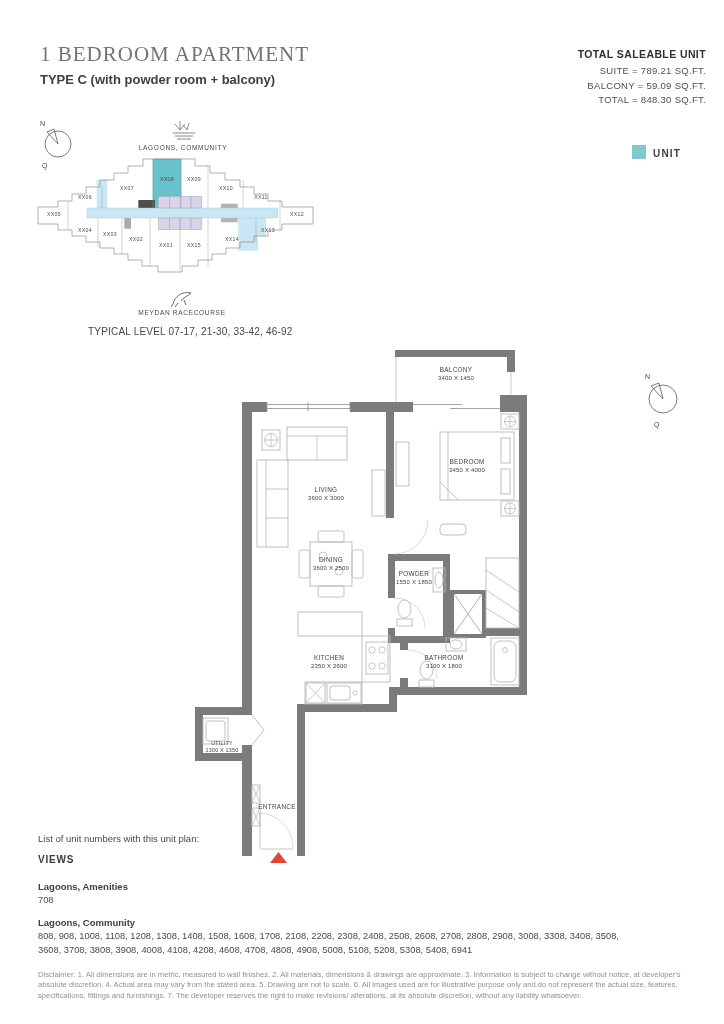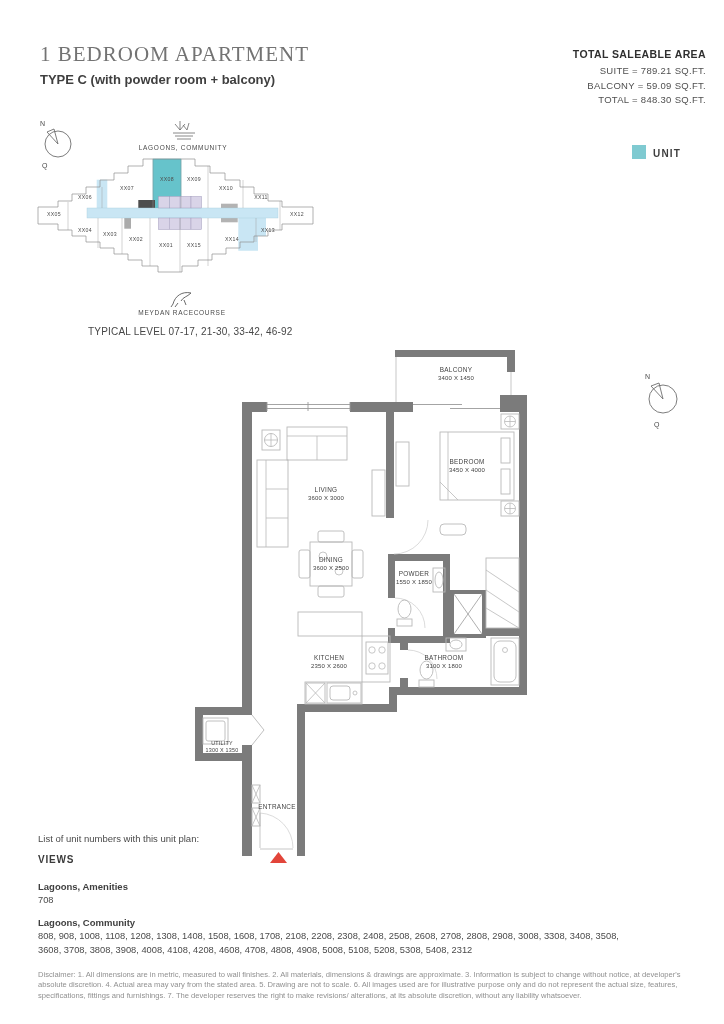--- a/index.html
+++ b/index.html
@@ -44,21 +44,21 @@
 </style>
 </head>
 <body>
 
 <div id="page">
 
   <div class="abs" id="title">1 BEDROOM APARTMENT</div>
   <div class="abs" id="subtitle">TYPE C (with powder room + balcony)</div>
 
   <div class="abs" id="area">
-    <div class="hd">TOTAL SALEABLE AREA</div>
+    <div class="hd">TOTAL SALEABLE UNIT</div>
     <div class="ln">SUITE = 789.21 SQ.FT.</div>
     <div class="ln">BALCONY = 59.09 SQ.FT.</div>
     <div class="ln">TOTAL = 848.30 SQ.FT.</div>
   </div>
 
   <div class="abs" id="legend">
     <div class="sq" style="background:#7fcad1;"></div>
     <div class="tx">UNIT</div>
   </div>
 
@@ -318,16 +318,16 @@
     <text class="cmp" x="20" y="61">Q</text>
   </svg>
 
   <div class="abs" id="list-intro">List of unit numbers with this unit plan:</div>
   <div class="abs" id="views-hd">VIEWS</div>
 
   <div class="abs view-name" id="view1">Lagoons, Amenities</div>
   <div class="abs view-units" id="view1u">708</div>
 
   <div class="abs view-name" id="view2">Lagoons, Community</div>
-  <div class="abs view-units" id="view2u">808, 908, 1008, 1108, 1208, 1308, 1408, 1508, 1608, 1708, 2108, 2208, 2308, 2408, 2508, 2608, 2708, 2808, 2908, 3008, 3308, 3408, 3508, 3608, 3708, 3808, 3908, 4008, 4108, 4208, 4608, 4708, 4808, 4908, 5008, 5108, 5208, 5308, 5408, 2312</div>
+  <div class="abs view-units" id="view2u">808, 908, 1008, 1108, 1208, 1308, 1408, 1508, 1608, 1708, 2108, 2208, 2308, 2408, 2508, 2608, 2708, 2808, 2908, 3008, 3308, 3408, 3508, 3608, 3708, 3808, 3908, 4008, 4108, 4208, 4608, 4708, 4808, 4908, 5008, 5108, 5208, 5308, 5408, 6941</div>
 
   <div class="abs" id="disclaimer">Disclaimer: 1. All dimensions are in metric, measured to wall finishes. 2. All materials, dimensions &amp; drawings are approximate. 3. Information is subject to change without notice, at developer's absolute discretion. 4. Actual area may vary from the stated area. 5. Drawing are not to scale. 6. All images used are for illustrative purpose only and do not represent the actual size, features, specifications, fittings and furnishings. 7. The developer reserves the right to make revisions/ alterations, at its absolute discretion, without any liability whatsoever.</div>
 </div>
 
 </body></html>

